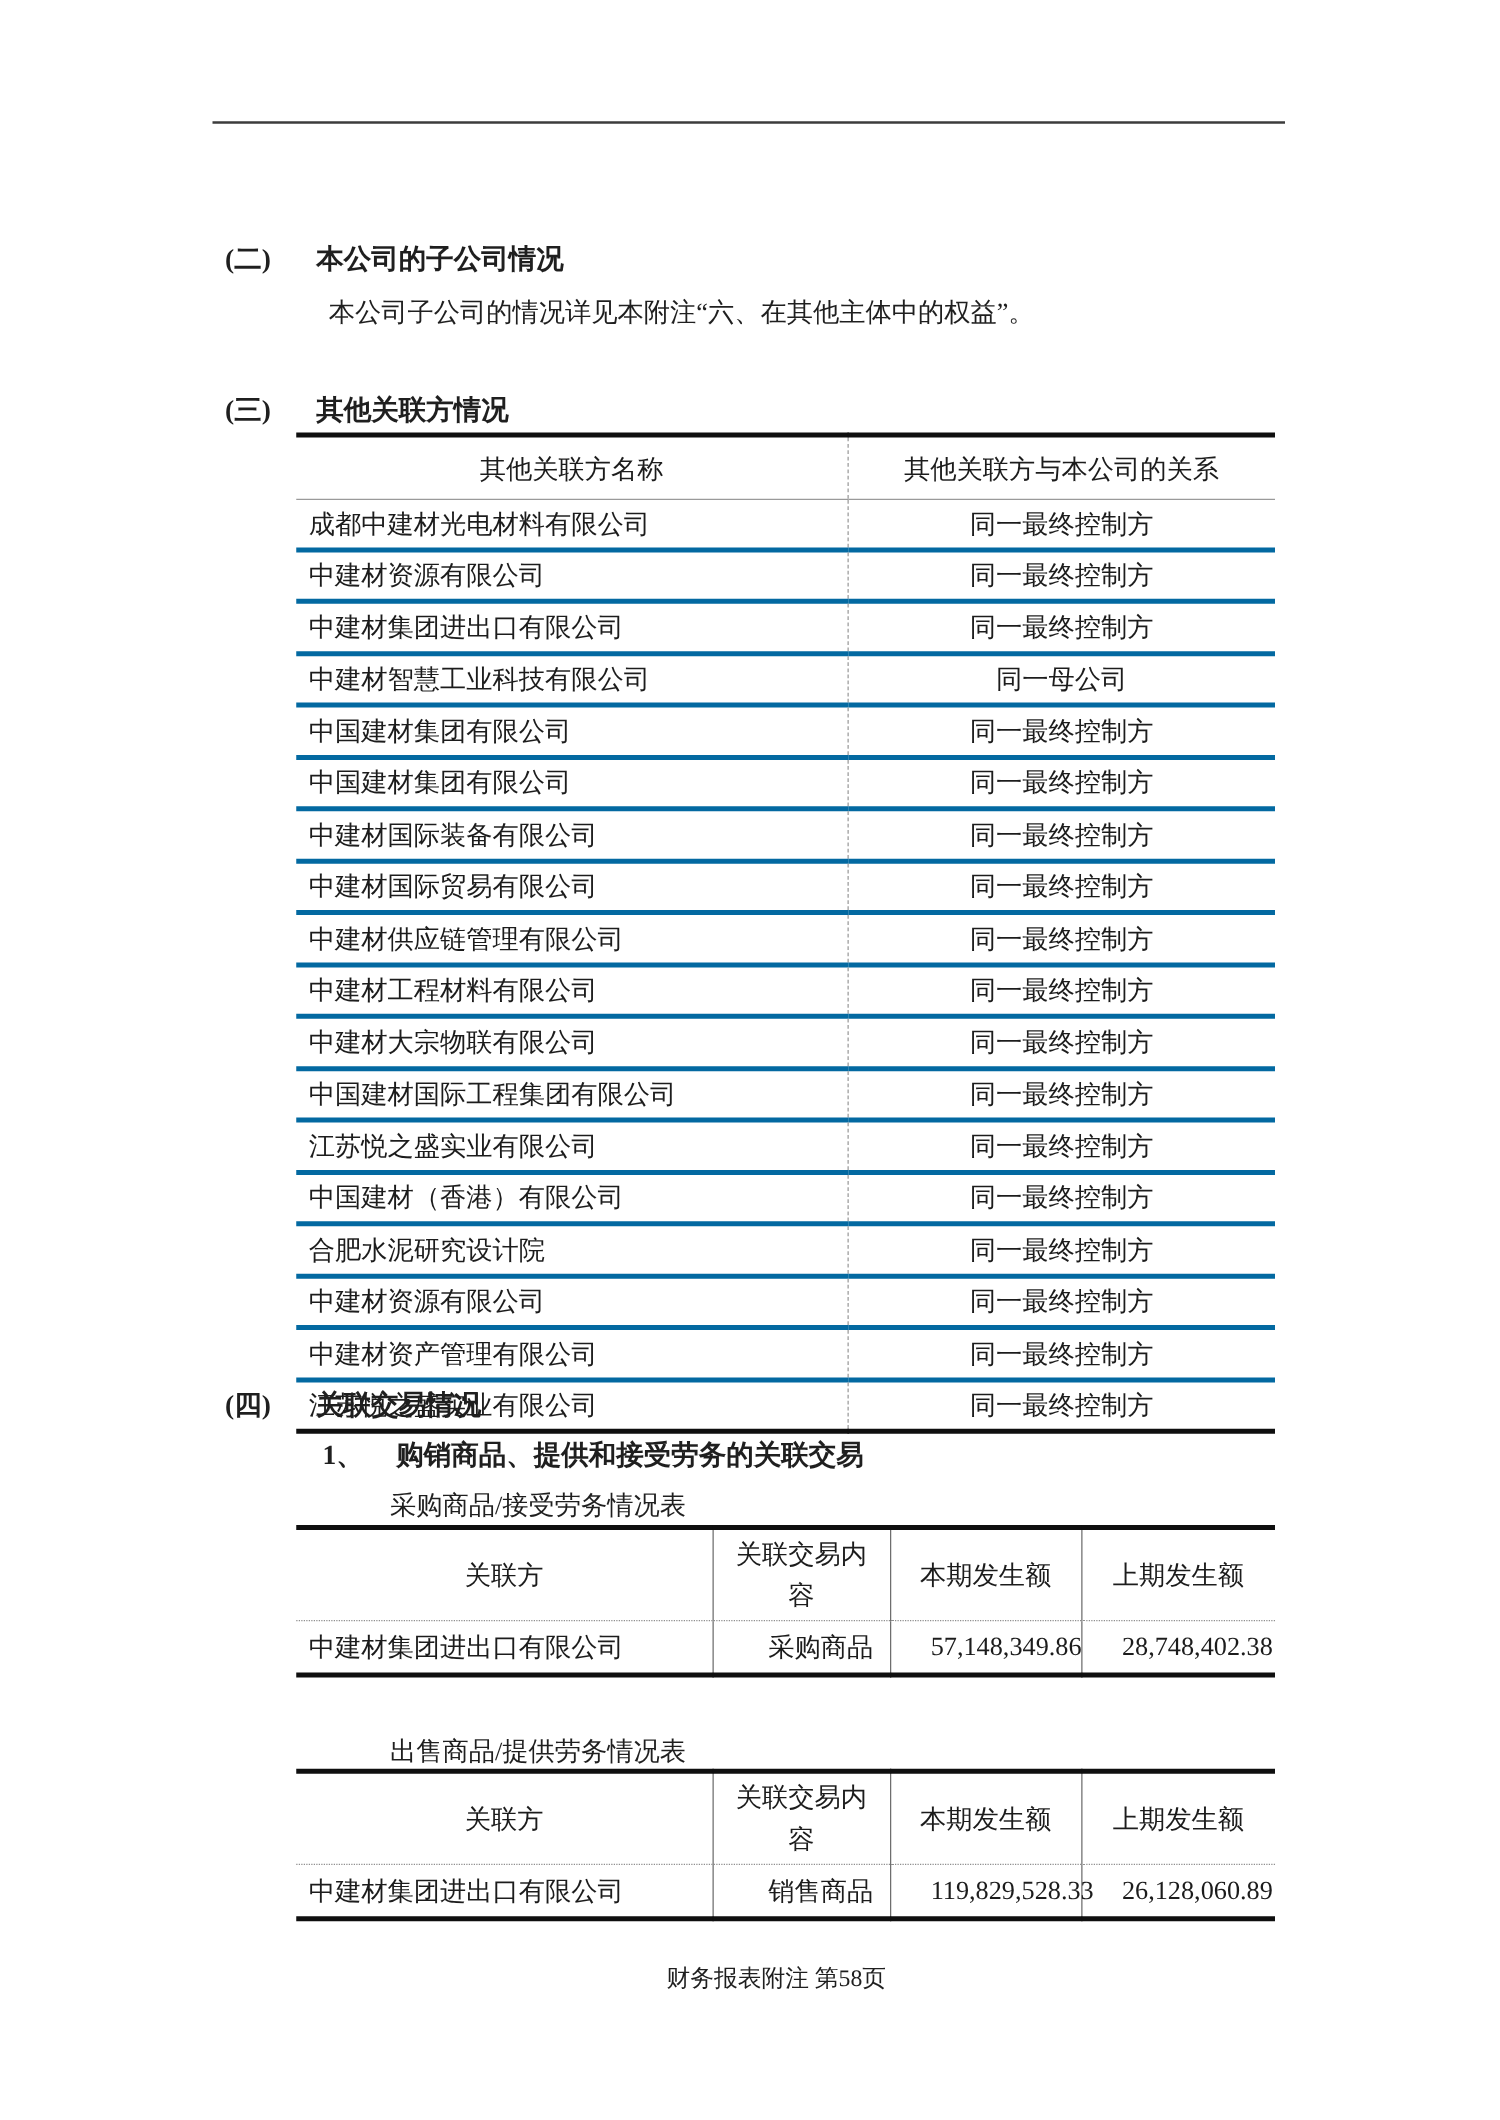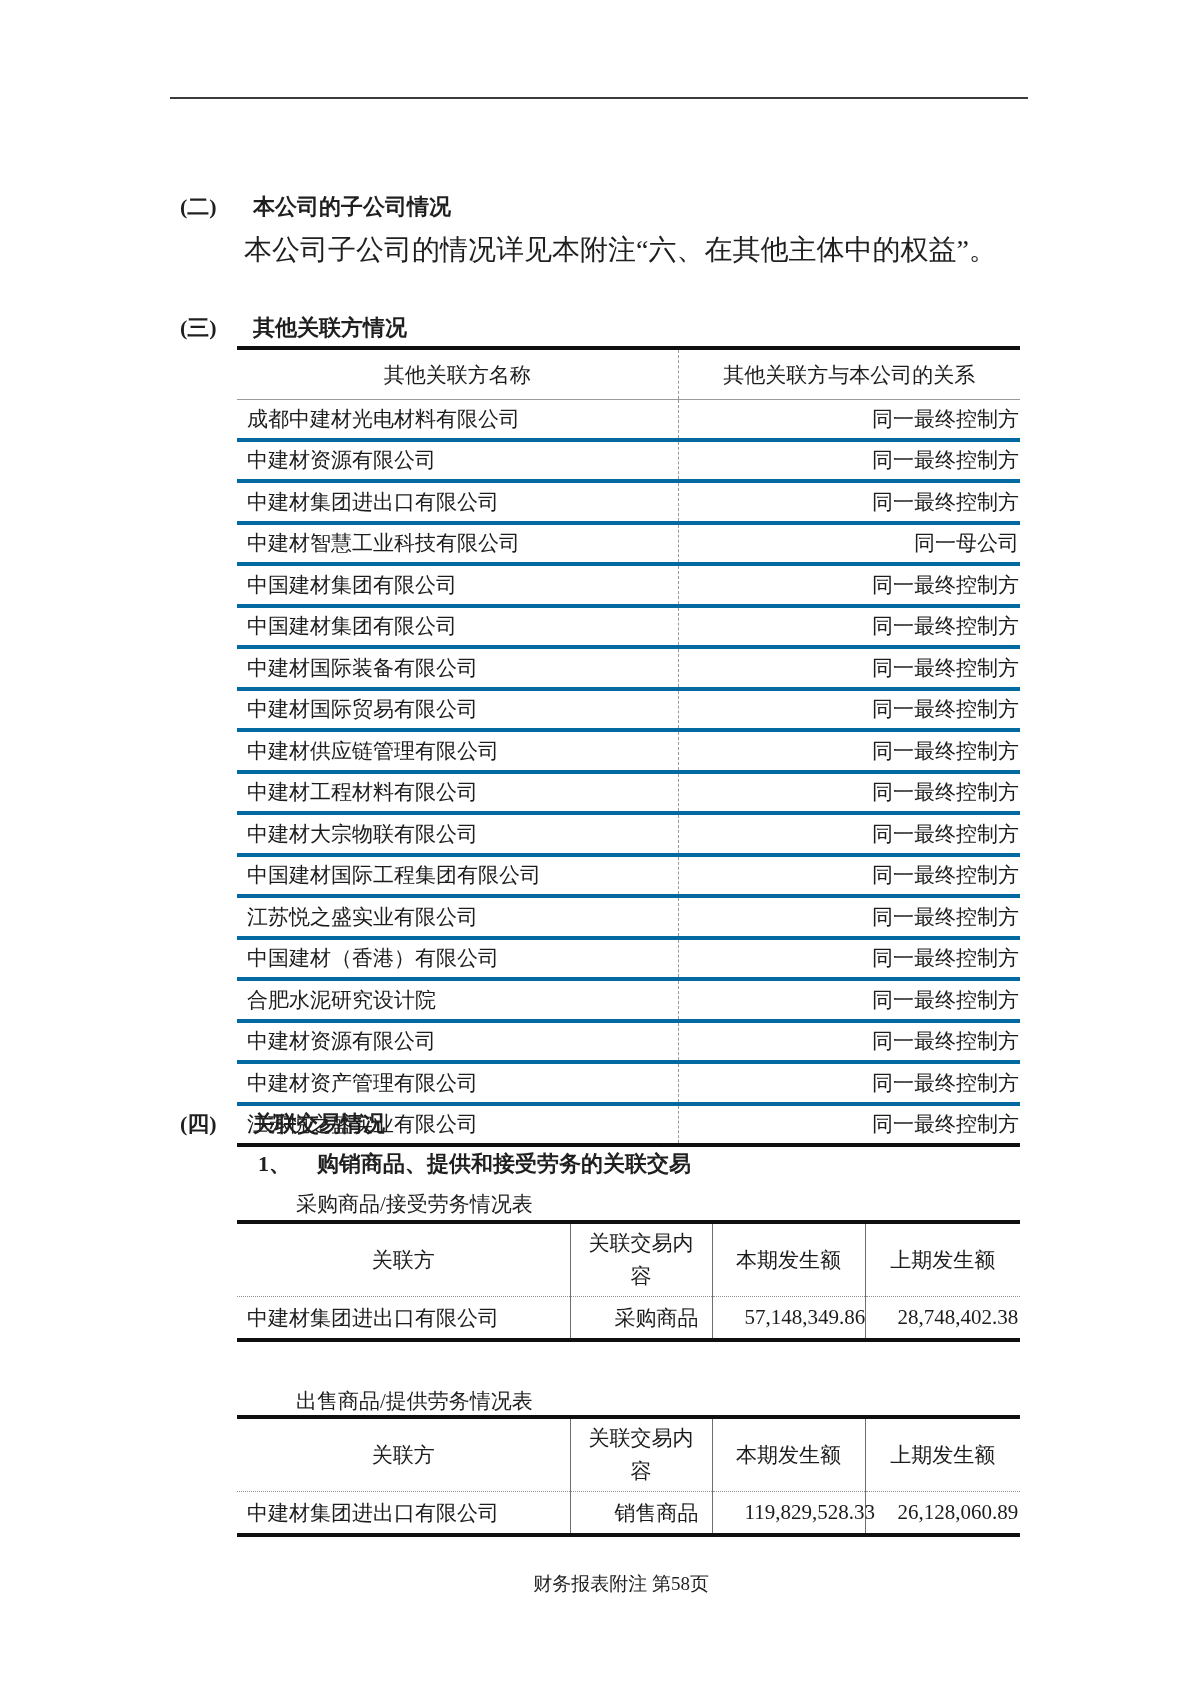--- a/index.html
+++ b/index.html
@@ -23,40 +23,40 @@
     display:flex;
     align-items:baseline;
     font-weight:bold;
     font-size:22px;
     line-height:28px;
     white-space:nowrap;
   }
   .sec-num{display:inline-block;width:73px;}
   .body-text{
     position:absolute;
-    left:244px;
+    left:263px;
     margin:0;
-    font-size:28px;
+    font-size:21px;
     line-height:28px;
     white-space:nowrap;
   }
   .subsec{
     position:absolute;
     left:258px;
     display:flex;
     align-items:baseline;
     font-weight:bold;
     font-size:22px;
     line-height:28px;
     white-space:nowrap;
   }
   .subsec-num{display:inline-block;width:59px;}
   .tbl-caption{
     position:absolute;
-    left:296px;
+    left:312px;
     font-size:21px;
     line-height:26px;
     white-space:nowrap;
   }
   table{
     position:absolute;
     left:237px;
     width:783px;
     border-collapse:collapse;
     table-layout:fixed;
@@ -75,21 +75,21 @@
     font-family:Liberation Mono, monospace;
   }
   #rp-table td{
     height:35.5px;
     border-bottom:4px solid #0369a1;
   }
   #rp-table tbody tr:last-child td{border-bottom:none;}
   #rp-table th:first-child,
   #rp-table td:first-child{border-right:1px dashed #9a9a9a;}
   #rp-table td:first-child{text-align:left;padding-left:10px;}
-  #rp-table td:last-child{text-align:right;margin-top:28px;}
+  #rp-table td:last-child{text-align:center;margin-top:28px;}
 
   
   .tx-table th{
     height:72px;
     line-height:33px;
     padding:0 12px;
     border-bottom:1px dotted #8f8f8f;
     border-right:1px solid #6e6e6e;
   }
   .tx-table th:last-child{border-right:none;}

